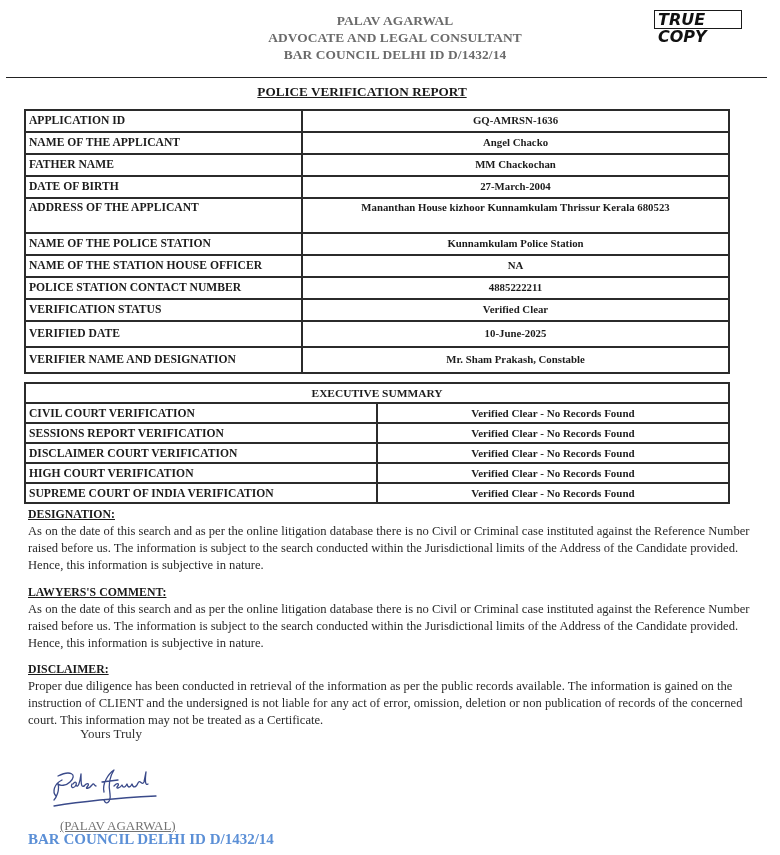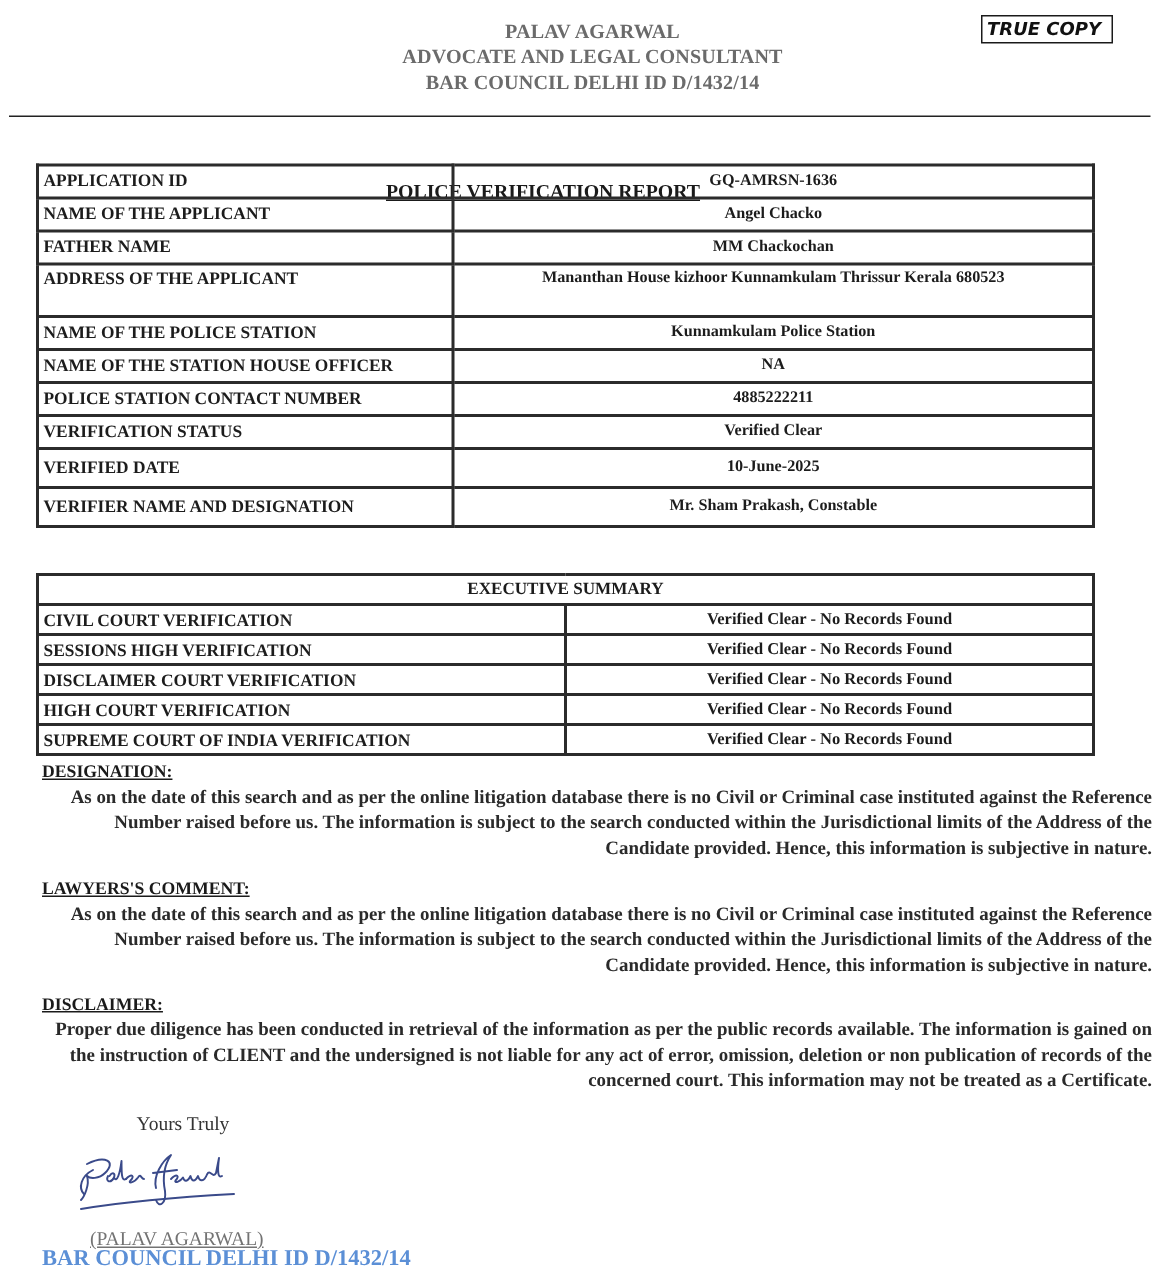--- a/index.html
+++ b/index.html
@@ -11,31 +11,31 @@
   .letterhead {
     position: absolute; left: 0; top: 12px; width: 790px;
     text-align: center; color: #6b6b6b;
     font-size: 13.4px; font-weight: bold; line-height: 17px;
     letter-spacing: 0.1px;
   }
   .true-copy {
     position: absolute; left: 654px; top: 10px; width: 88px; height: 19px;
     border: 1.5px solid #1a1a1a; box-sizing: border-box;
     font-family: "DejaVu Sans", "Liberation Sans", sans-serif;
-    font-style: italic; font-weight: bold; font-size: 12px;
+    font-style: italic; font-weight: bold; font-size: 16px;
     line-height: 17px; padding-left: 3px; color: #111;
   }
   .header-rule {
     position: absolute; left: 6px; top: 77px; width: 761px; height: 0;
     border-top: 1.5px solid #222;
   }
   .report-title {
     position: absolute; left: 0; top: 84px; width: 724px;
     text-align: center; font-weight: bold; font-size: 13.2px;
-    text-decoration: underline; color: #1a1a1a; margin-top: 36px;
+    text-decoration: underline; color: #1a1a1a;
   }
   table {
     position: absolute; left: 24px; width: 706px;
     border-collapse: collapse; table-layout: fixed;
     font-size: 11.6px; font-weight: bold;
   }
   td {
     border: 2px solid #2b2b2b; padding: 0 3px; vertical-align: top;
     line-height: 15px; color: #1c1c1c;
   }
@@ -51,26 +51,26 @@
   .summary td.val { text-align: center; font-size: 11px; }
   .summary td.head { text-align: center; font-size: 11.4px; }
   .section {
     position: absolute; left: 28px; width: 740px;
     font-size: 12.6px; line-height: 17px; color: #2a2a2a;
   }
   .section .heading {
     font-weight: bold; text-decoration: underline; font-size: 11.8px;
     color: #1a1a1a;
   }
-  .section p { margin: 0; text-align: right; font-weight: bold; }
+  .section p { margin: 0; text-align: left; }
   #conclusion { top: 506px; }
   #comment { top: 584px; }
   #disclaimer { top: 661px; }
   .yours {
-    position: absolute; left: 80px; top: 741px; font-size: 13px; color: #333; margin-left: 11px;
+    position: absolute; left: 80px; top: 726px; font-size: 13px; color: #333;
   }
   .signature {
     position: absolute; left: 48px; top: 762px; width: 115px; height: 52px;
   }
   .sig-name {
     position: absolute; left: 60px; top: 818px; font-size: 13px; color: #737373; text-decoration: underline;
   }
   .sig-id {
     position: absolute; left: 28px; top: 831px; font-size: 15px; font-weight: bold;
     color: #5b8fd6;
@@ -98,20 +98,24 @@
       <td class="val">GQ-AMRSN-1636</td>
     </tr>
     <tr class="h22">
       <td class="lbl">NAME OF THE APPLICANT</td>
       <td class="val">Angel Chacko</td>
     </tr>
     <tr class="h22">
       <td class="lbl">FATHER NAME</td>
       <td class="val">MM Chackochan</td>
     </tr>
+    <tr class="h22">
+      <td class="lbl">DATE OF BIRTH</td>
+      <td class="val">27-March-2004</td>
+    </tr>
     <tr class="h36">
       <td class="lbl">ADDRESS OF THE APPLICANT</td>
       <td class="val">Mananthan House kizhoor Kunnamkulam Thrissur Kerala 680523</td>
     </tr>
     <tr class="h22">
       <td class="lbl">NAME OF THE POLICE STATION</td>
       <td class="val">Kunnamkulam Police Station</td>
     </tr>
     <tr class="h22">
       <td class="lbl">NAME OF THE STATION HOUSE OFFICER</td>
@@ -139,21 +143,21 @@
 <table id="summary-table" class="summary">
   <tbody>
     <tr>
       <td class="head" colspan="2">EXECUTIVE SUMMARY</td>
     </tr>
     <tr>
       <td class="lbl">CIVIL COURT VERIFICATION</td>
       <td class="val">Verified Clear - No Records Found</td>
     </tr>
     <tr>
-      <td class="lbl">SESSIONS HIGH VERIFICATION</td>
+      <td class="lbl">SESSIONS REPORT VERIFICATION</td>
       <td class="val">Verified Clear - No Records Found</td>
     </tr>
     <tr>
       <td class="lbl">DISCLAIMER COURT VERIFICATION</td>
       <td class="val">Verified Clear - No Records Found</td>
     </tr>
     <tr>
       <td class="lbl">HIGH COURT VERIFICATION</td>
       <td class="val">Verified Clear - No Records Found</td>
     </tr>

